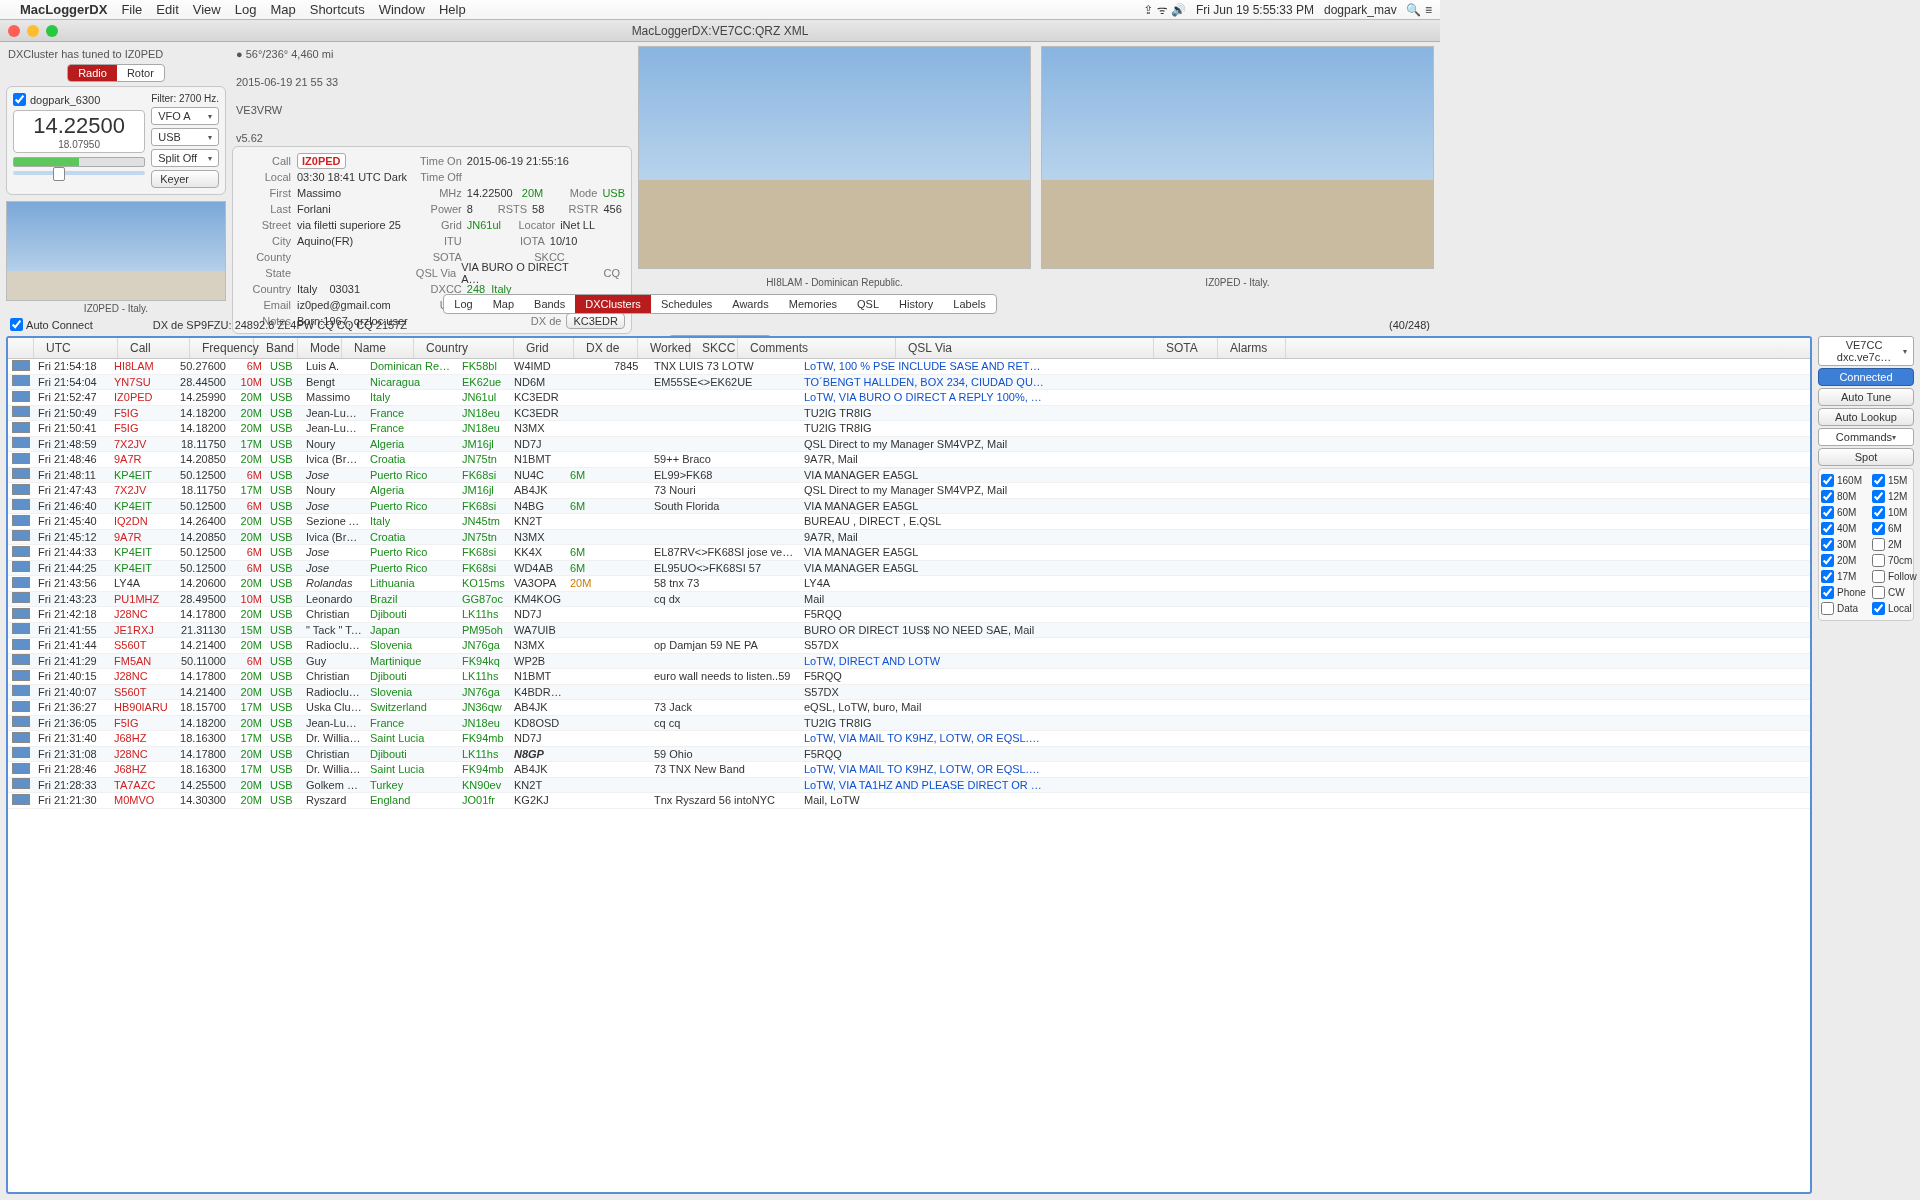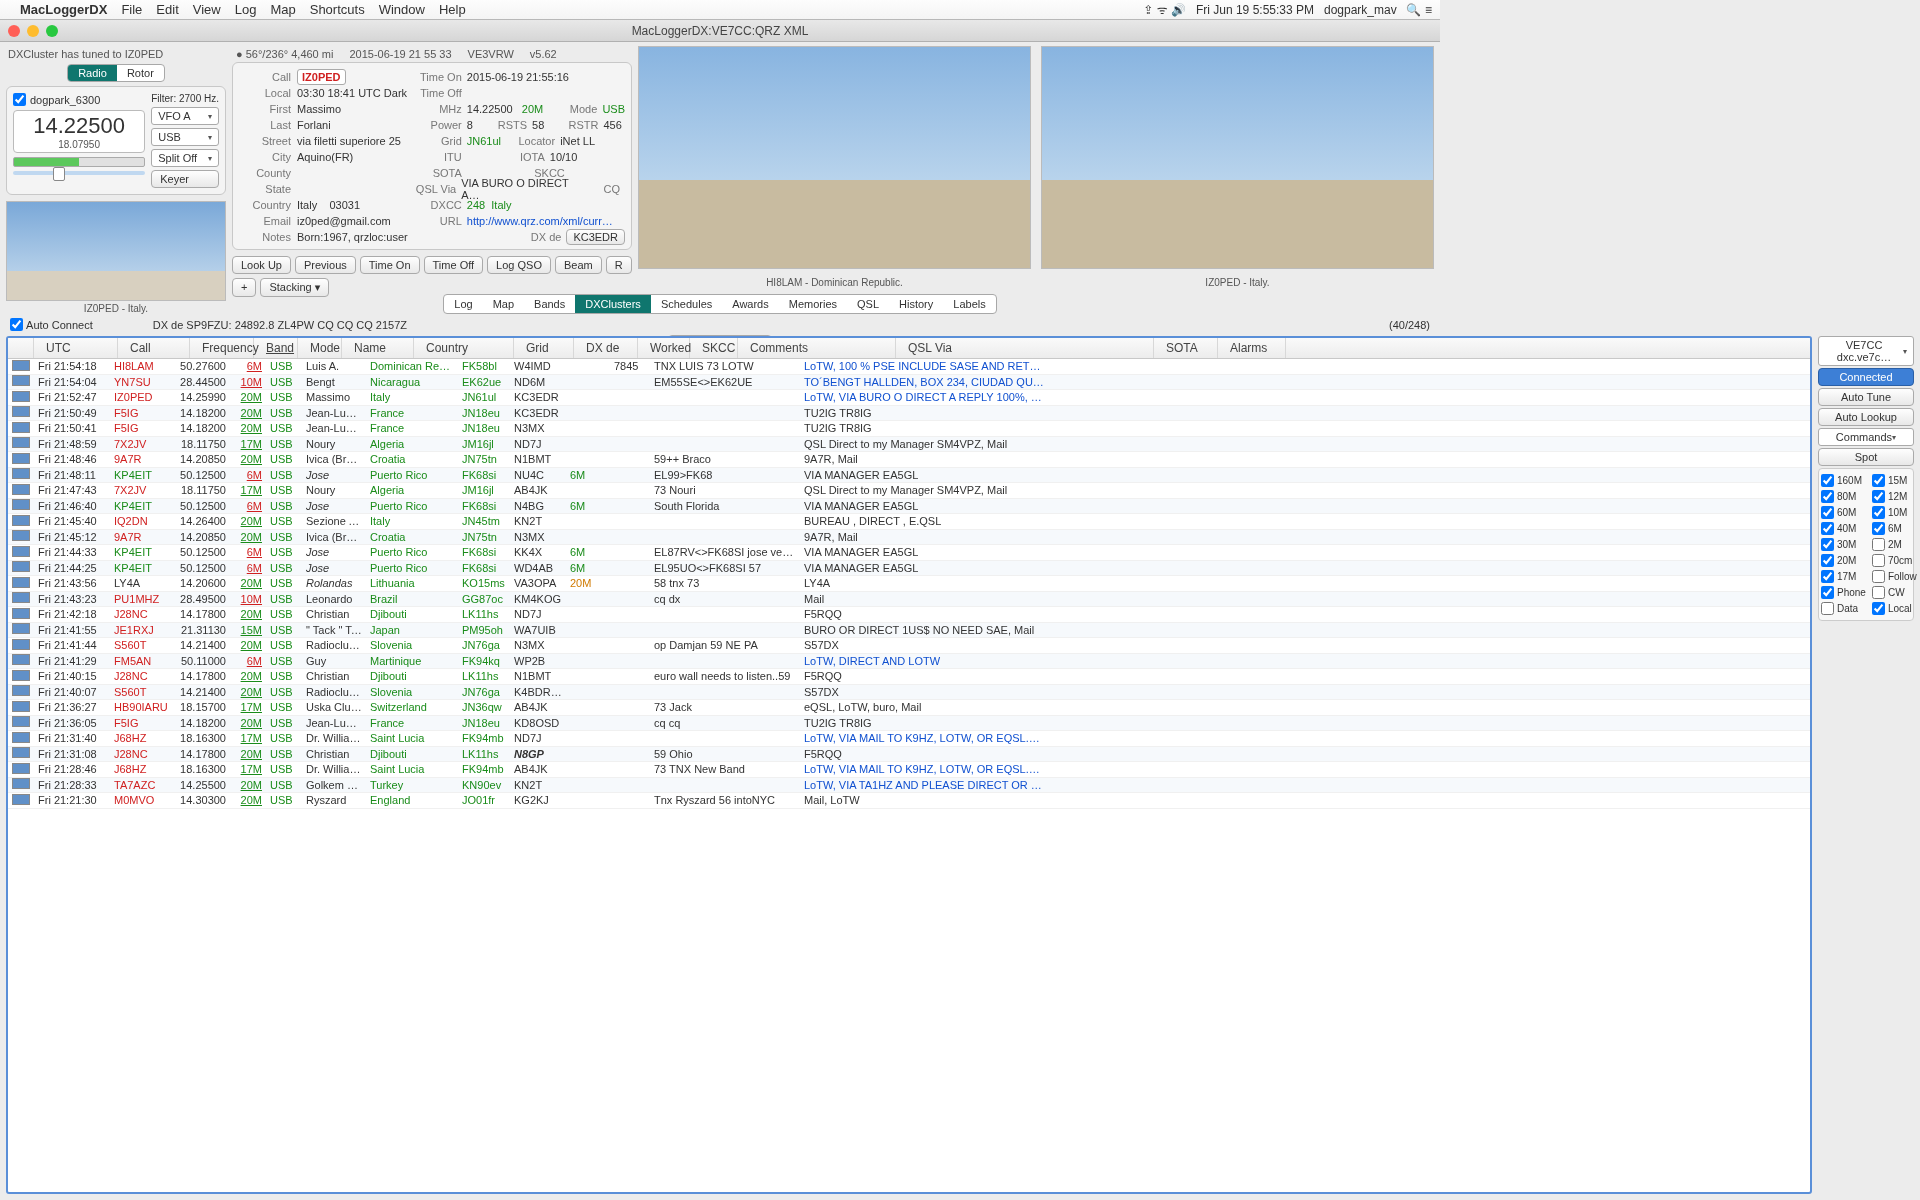--- a/index.html
+++ b/index.html
@@ -22,21 +22,21 @@
 
 .top-area { display:flex; padding:4px 6px 2px 6px; gap:6px; height:248px; }
 .col { background:transparent; }
 .col1 { width:220px; }
 .col2 { width:400px; }
 .col3 { flex:1; display:flex; gap:10px; }
 
 .status-line { font-size:11px; color:#555; padding:2px 0 4px 2px; }
 .seg { display:inline-flex; border:1px solid #a8a8a8; border-radius:4px; overflow:hidden; background:#fff; }
 .seg span { padding:2px 10px; font-size:11px; cursor:pointer; }
-.seg .active { background:#0f766e; color:#fff; }
+.seg .active { background:#b91c1c; color:#fff; }
 
 .radio-panel { background:#f4f4f4; border:1px solid #c8c8c8; border-radius:6px; padding:6px; margin-top:4px; }
 .rp-head { display:flex; align-items:center; font-size:11px; }
 .rp-head input[type=checkbox]{ margin-right:4px;}
 .freq-box { background:#fff; border:1px solid #bbb; border-radius:4px; text-align:center; margin-top:4px; padding:2px 0;}
 .freq-main { font-size:22px; font-weight:500; }
 .freq-sub { font-size:10px; color:#555; }
 .meter { height:10px; background:linear-gradient(90deg,#5cc85c 0 50%,#e0e0e0 50% 100%); border:1px solid #aaa; border-radius:2px; margin-top:4px;}
 .slider { height:4px; background:#c0d8f0; border-radius:2px; margin-top:4px; position:relative;}
 .slider::after{content:"";position:absolute;left:30%;top:-4px;width:10px;height:12px;background:#fff;border:1px solid #888;border-radius:2px;}
@@ -44,21 +44,21 @@
 .sel { background:#fff; border:1px solid #aaa; border-radius:3px; padding:2px 6px; font-size:11px; display:flex; justify-content:space-between; align-items:center; min-width:56px;}
 .sel::after{content:"▾"; font-size:8px; color:#555;}
 .btn { background:linear-gradient(#fefefe,#e8e8e8); border:1px solid #aaa; border-radius:4px; padding:2px 8px; font-size:11px; display:inline-block; cursor:pointer;}
 
 .thumb { width:100%; height:100px; background:linear-gradient(#7aa8d8,#cde0f0); border:1px solid #bbb; margin-top:6px; position:relative;}
 .thumb::after{content:"";position:absolute;bottom:0;left:0;right:0;height:30%;background:#d8d0c0;}
 .thumb-label { text-align:center; font-size:10px; color:#555; margin-top:2px;}
 
 
 .lookup { background:#f4f4f4; border:1px solid #c8c8c8; border-radius:6px; padding:6px 6px 4px 6px; font-size:11px; }
-.lookup-head { color:#555; padding-bottom:4px;}
+.lookup-head { color:#555; padding-bottom:4px;flex-direction:column;}
 .frow { display:flex; align-items:center; height:16px; }
 .frow .lab { width:52px; text-align:right; color:#777; margin-right:6px;}
 .frow .lab2 { width:48px; text-align:right; color:#777; margin-right:5px;}
 .frow .val { color:#333; }
 .frow .input { background:#fff; border:1px solid #aaa; border-radius:3px; padding:1px 4px; color:#d02020; font-weight:bold;}
 .green{color:#1a8c1a;} .blue{color:#1050d0;} .orange{color:#d07a00;}
 
 .btn-row { display:flex; gap:4px; margin-top:6px; flex-wrap:wrap;}
 
 
@@ -79,21 +79,21 @@
 
 .table-wrap { position:absolute; left:6px; right:6px; top:336px; bottom:6px; display:flex; gap:6px;}
 .grid { flex:1; border:2px solid #5a8fd8; border-radius:3px; background:#fff; overflow:hidden; display:flex; flex-direction:column;}
 .grid-head { display:flex; background:linear-gradient(#fafafa,#ececec); border-bottom:1px solid #c8c8c8; font-size:12px; color:#444;gap:8px;}
 .grid-head div { padding:3px 4px; border-right:1px solid #d8d8d8;}
 .grid-body { overflow-y:auto; flex:1; font-size:11px;}
 .grow { display:flex; height:15.5px; align-items:center; border-bottom:1px solid #f0f0f0;}
 .grow:nth-child(even){ background:#f6f9fc;}
 .grow div { padding:0 4px; white-space:nowrap; overflow:hidden; text-overflow:ellipsis;}
 .c-flag{width:26px;} .flag{width:18px;height:11px;background:#6090c8;display:inline-block;border:1px solid #888;}
-.c-utc{width:76px;} .c-call{width:64px;} .c-freq{width:56px;text-align:right;} .c-band{width:36px;text-align:right;text-decoration:underline;} .c-mode{width:36px;}
+.c-utc{width:76px;} .c-call{width:64px;} .c-freq{width:56px;text-align:right;} .c-band{width:36px;text-align:right;} .c-mode{width:36px;}
 .c-name{width:64px;} .c-country{width:92px;} .c-grid{width:52px;} .c-dxde{width:56px;} .c-wk{width:44px;} .c-skcc{width:40px;}
 .c-comm{width:150px;} .c-qsl{width:250px;} .c-sota{width:56px;} .c-alarm{width:60px;}
 .red{color:#d02020;} .mail{color:#1050d0;}
 
 
 .side { width:96px; display:flex; flex-direction:column; gap:2px; font-size:10px;}
 .side .sel, .side .btn { width:100%; text-align:center; justify-content:center;}
 .side .btn.active { background:#3d7fd6; color:#fff; border-color:#2a5fa6;}
 .cbx { display:flex; align-items:center; gap:3px; padding:1px 0;}
 .cbx input{margin:0;}

